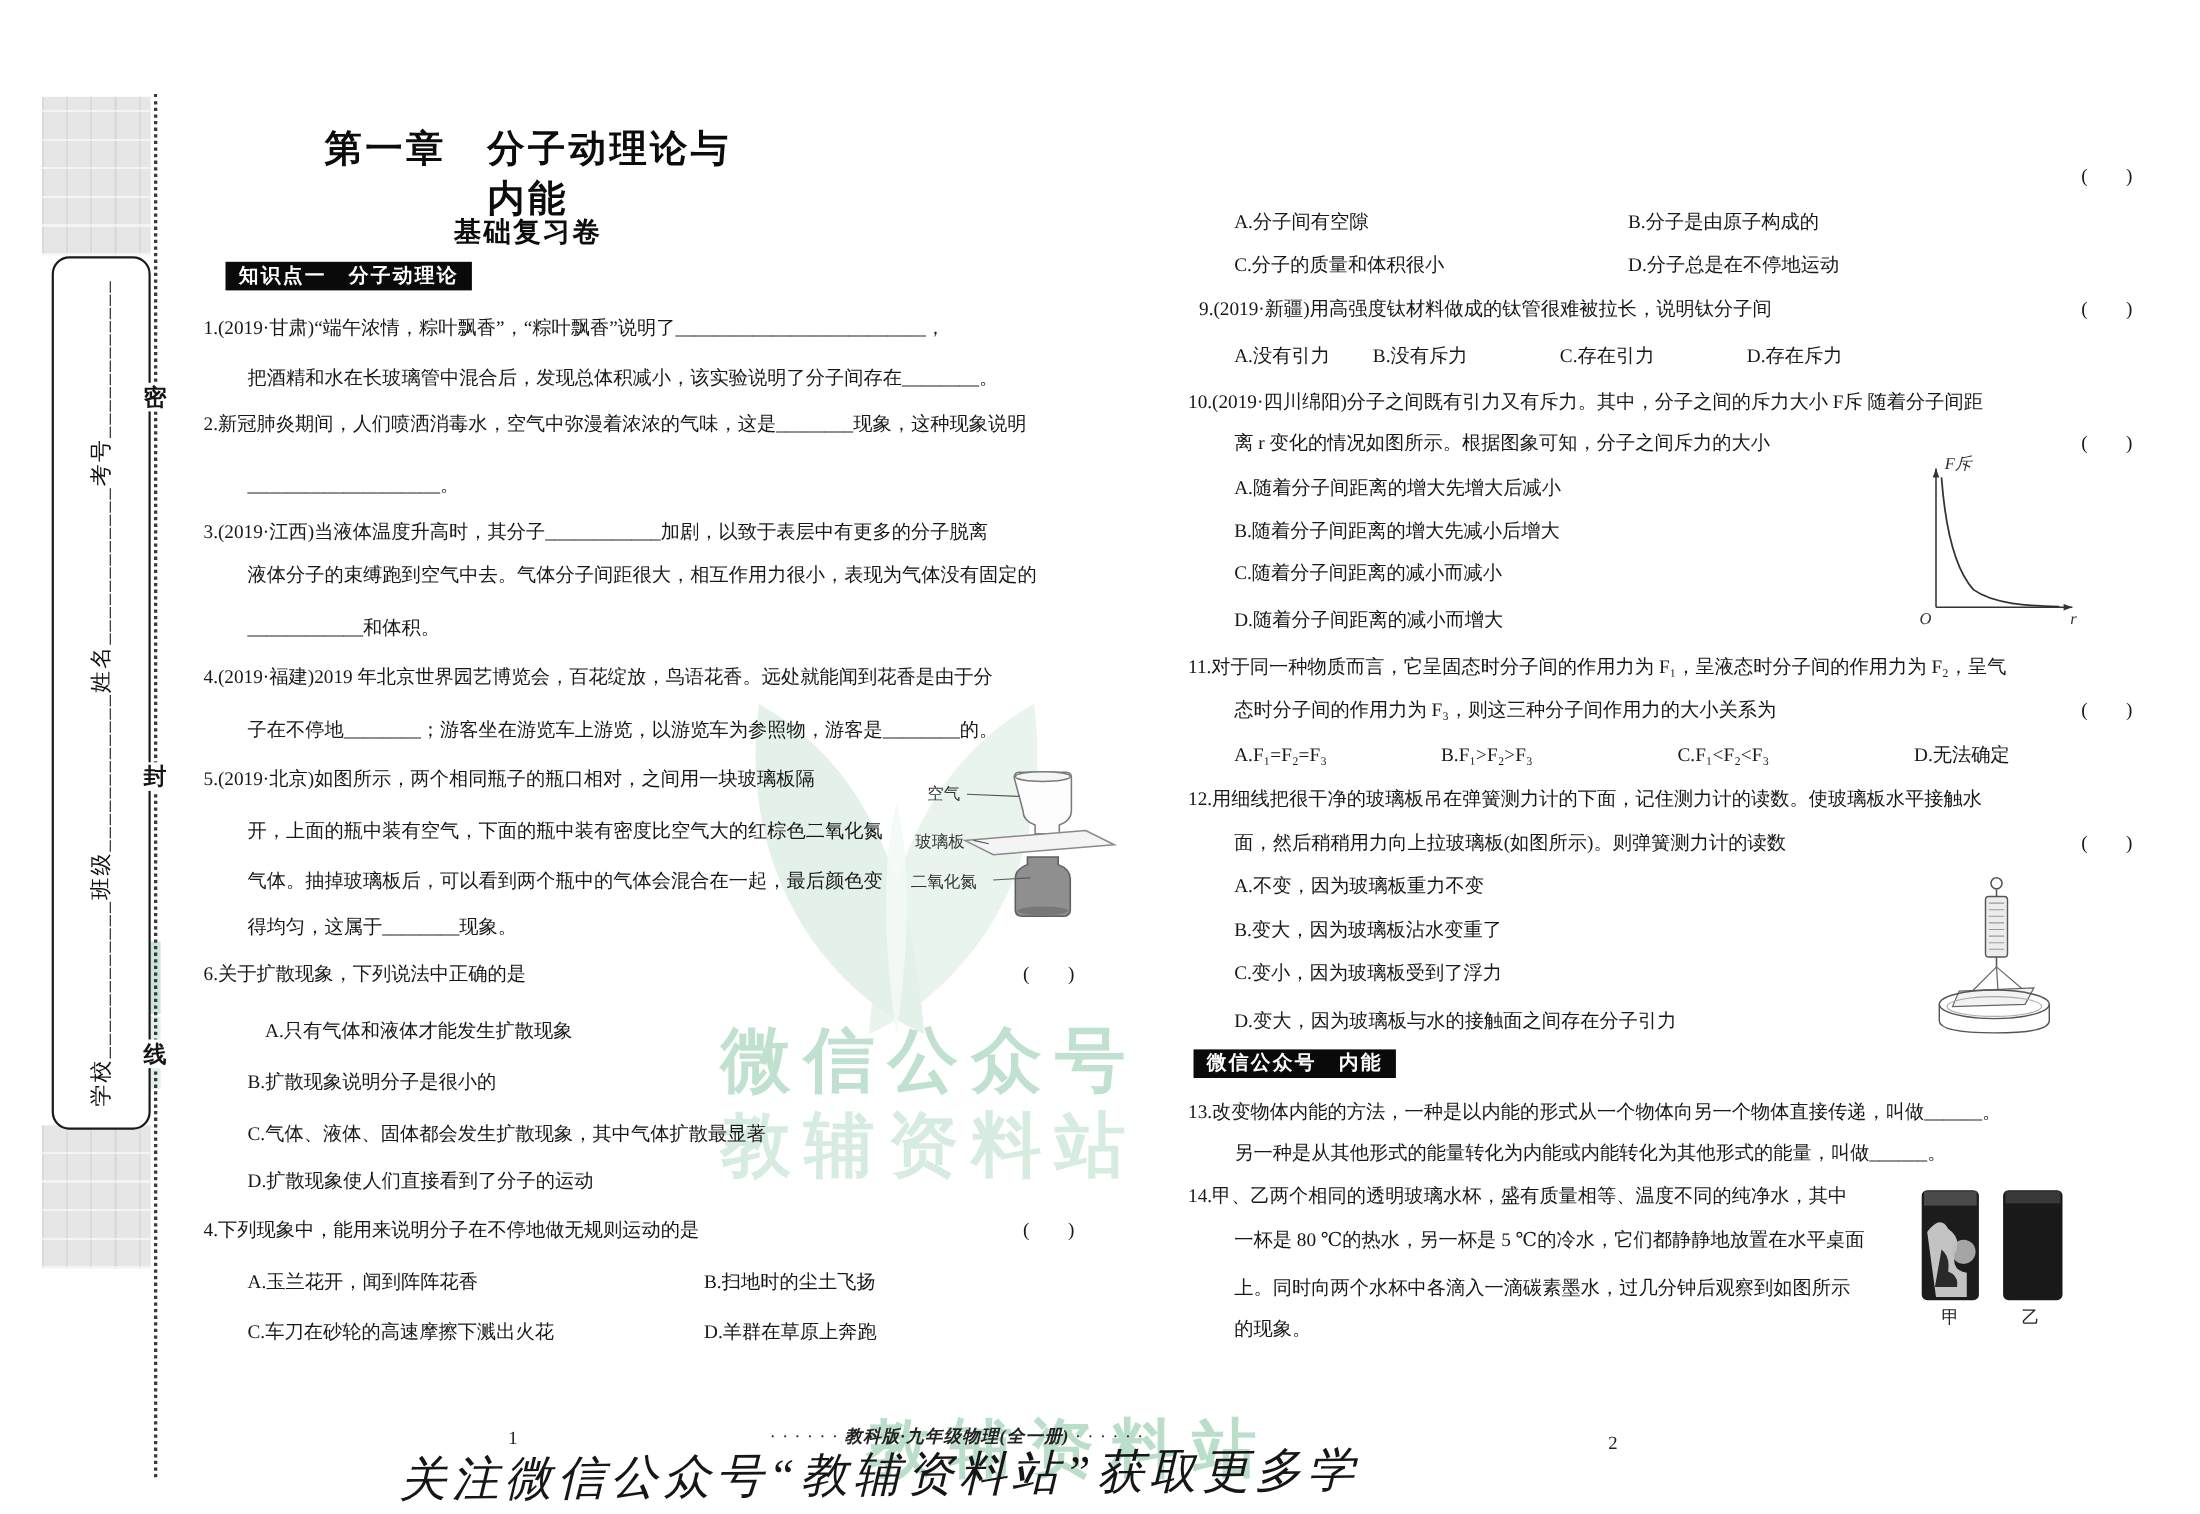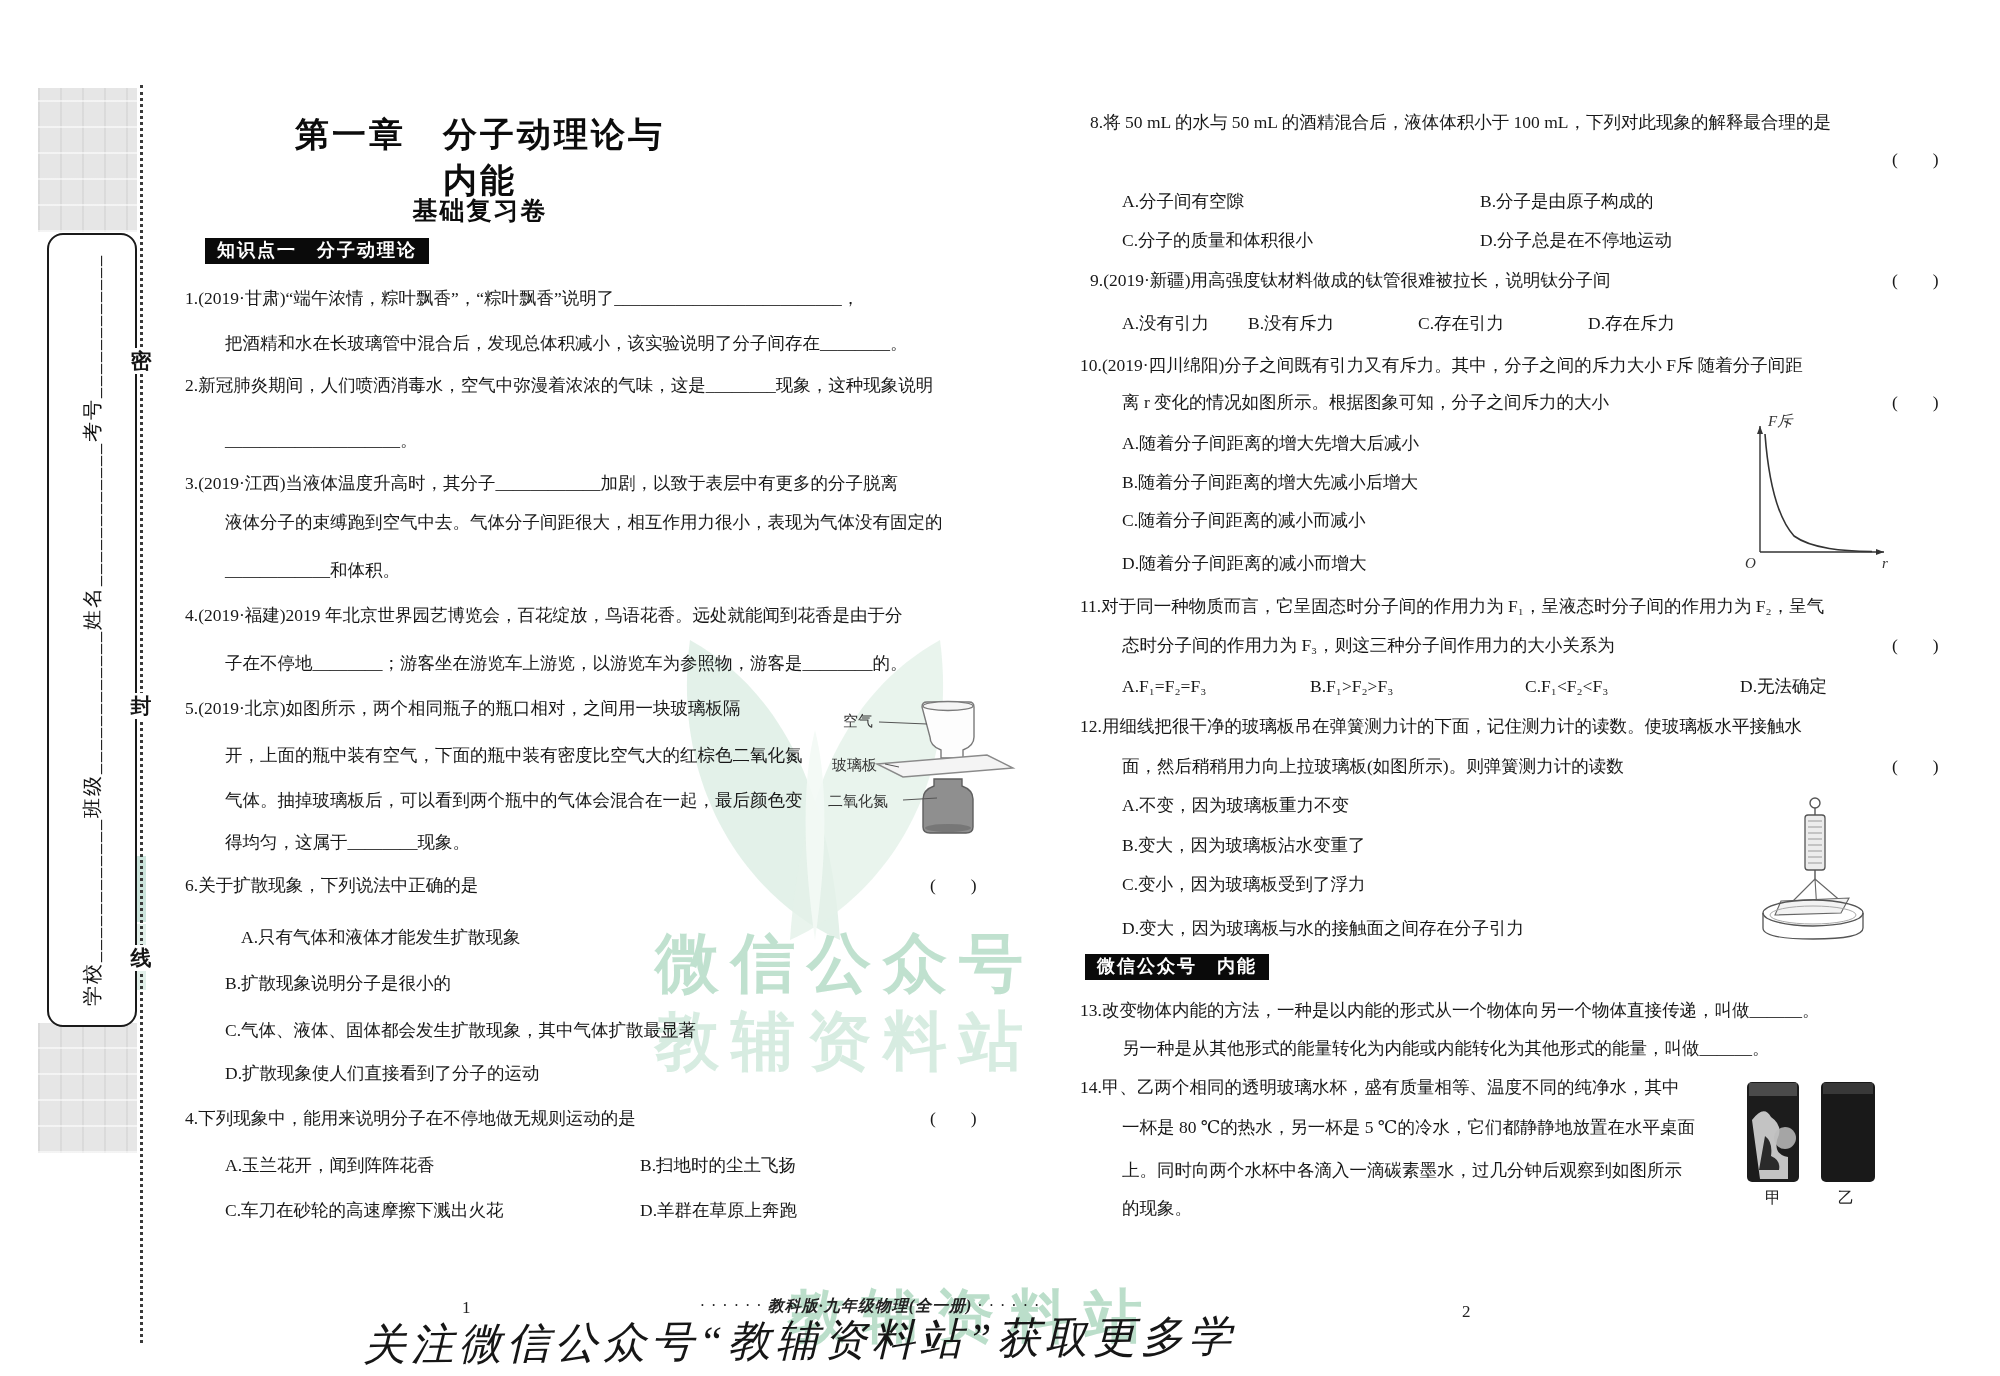--- a/index.html
+++ b/index.html
@@ -105,21 +105,20 @@
     <g stroke="#555" stroke-width="1">
       <line x1="64" y1="24" x2="112" y2="26"></line>
       <line x1="70" y1="66" x2="84" y2="69"></line>
       <line x1="88" y1="102" x2="122" y2="100"></line>
     </g>
   </svg>
   <span class="figlabel" style="left:843px;top:712px;">空气</span>
   <span class="figlabel" style="left:832px;top:756px;">玻璃板</span>
   <span class="figlabel" style="left:828px;top:792px;">二氧化氮</span>
 
-  <div class="t" style="left:1090px;top:110px;">8.将 50 mL 的水与 50 mL 的酒精混合后，液体体积小于 100 mL，下列对此现象的解释最合理的是</div>
   <div class="paren" style="left:1892px;top:147px;">(　　)</div>
   <div class="t" style="left:1122px;top:189px;">A.分子间有空隙</div>
   <div class="t" style="left:1480px;top:189px;">B.分子是由原子构成的</div>
   <div class="t" style="left:1122px;top:228px;">C.分子的质量和体积很小</div>
   <div class="t" style="left:1480px;top:228px;">D.分子总是在不停地运动</div>
   <div class="t" style="left:1090px;top:268px;">9.(2019·新疆)用高强度钛材料做成的钛管很难被拉长，说明钛分子间</div>
   <div class="paren" style="left:1892px;top:268px;">(　　)</div>
   <div class="t" style="left:1122px;top:311px;">A.没有引力</div>
   <div class="t" style="left:1248px;top:311px;">B.没有斥力</div>
   <div class="t" style="left:1418px;top:311px;">C.存在引力</div>

